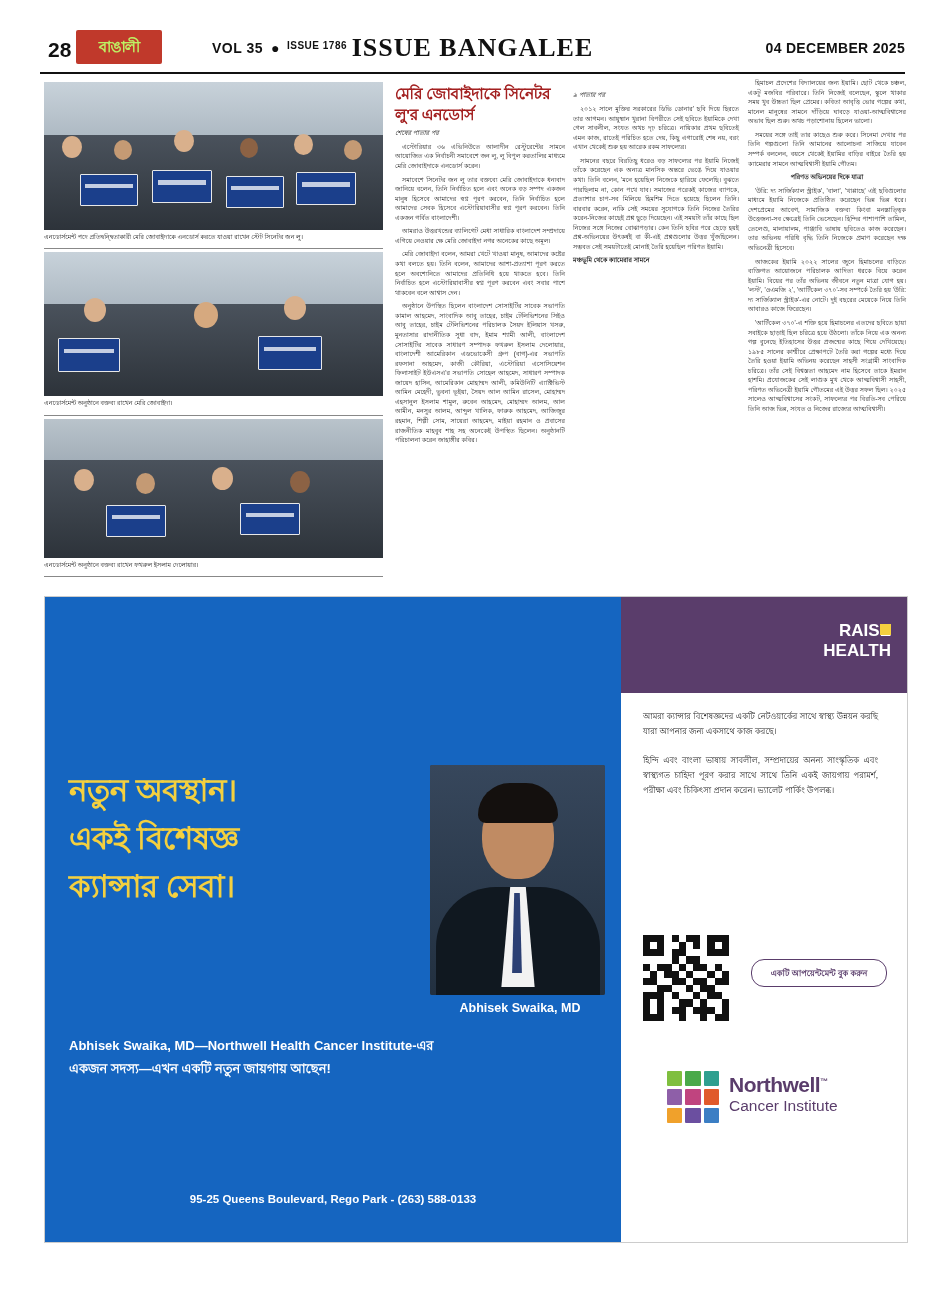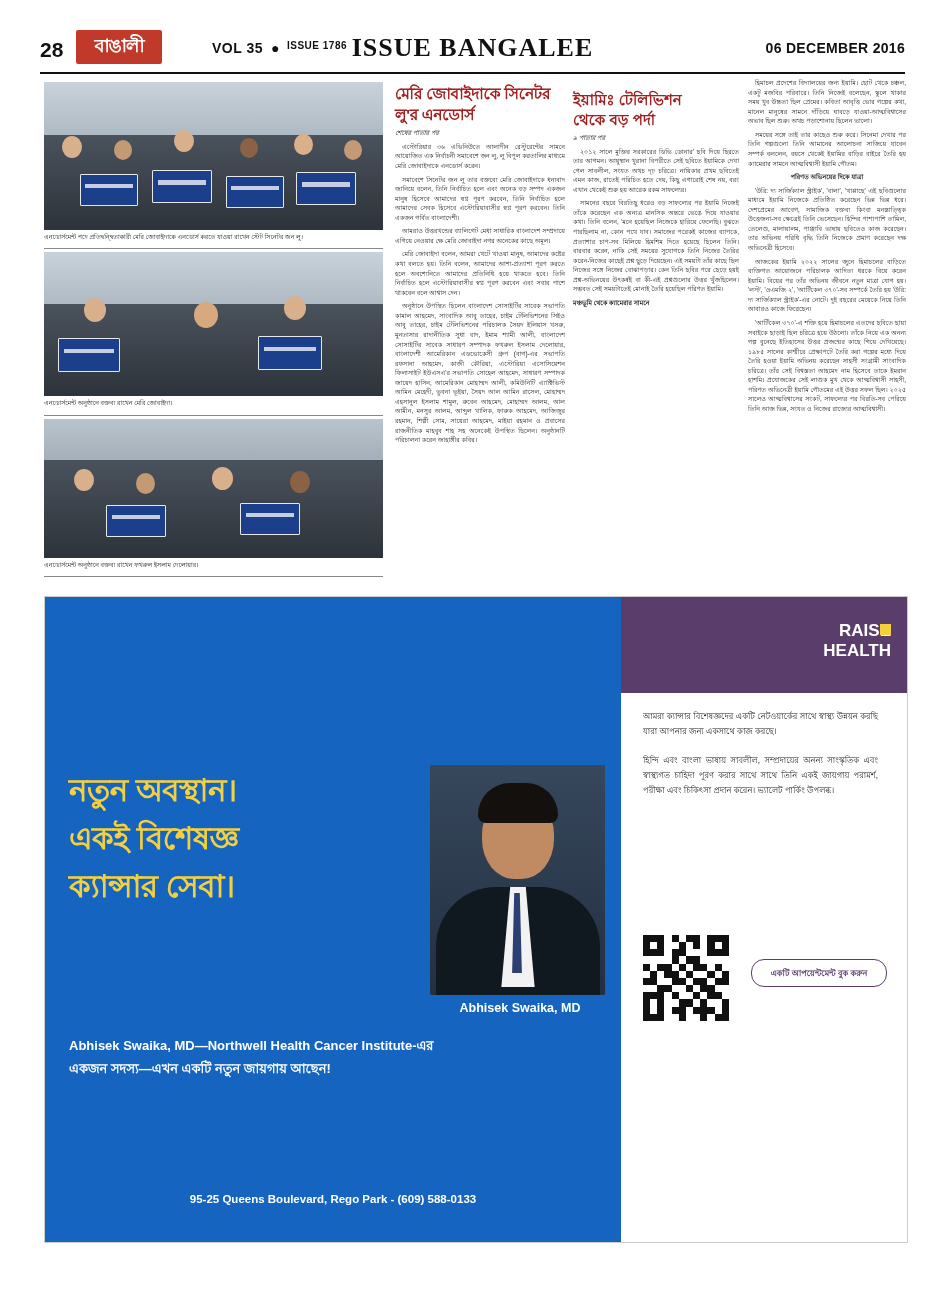--- a/index.html
+++ b/index.html
@@ -1,23 +1,23 @@
 <!DOCTYPE html>
 <html><head>
 <meta charset="utf-8">
 <style>
   html,body{margin:0;padding:0;background:#ffffff;}
   body{width:945px;height:1289px;font-family:"Liberation Sans",sans-serif;color:#111;position:relative;overflow:hidden;}
   .page{position:relative;width:945px;height:1289px;background:#fff;}
 
   
   .masthead{position:absolute;left:40px;top:28px;width:865px;height:44px;border-bottom:2px solid #111;}
-  .pagenum{position:absolute;left:0;top:10px;font-size:21px;font-weight:bold;color:#111;}
+  .pagenum{position:absolute;left:8px;top:10px;font-size:21px;font-weight:bold;color:#111;}
   .logo{position:absolute;left:36px;top:2px;width:86px;height:34px;background:#c0392b;border-radius:2px;display:flex;align-items:center;justify-content:center;overflow:hidden;}
-  .logo span{color:#ffffff;font-size:18px;font-weight:bold;letter-spacing:-1px;}
+  .logo span{color:#bef264;font-size:15px;font-weight:bold;letter-spacing:-1px;}
   .vol{position:absolute;left:172px;top:12px;font-size:14px;font-weight:bold;letter-spacing:.5px;}
   .dot{position:absolute;left:231px;top:12px;font-size:14px;}
   .issue{position:absolute;left:247px;top:12px;font-size:10px;font-weight:bold;letter-spacing:.5px;}
   .title{position:absolute;left:0;right:0;top:5px;text-align:center;font-family:"Liberation Serif",serif;font-size:26px;font-weight:bold;letter-spacing:1px;}
   .date{position:absolute;right:0;top:12px;font-size:14px;font-weight:bold;letter-spacing:.3px;}
 
   
   .photocol{position:absolute;left:44px;top:82px;width:339px;}
   .photo{position:relative;width:339px;background:#6d7a86;overflow:hidden;}
   .photo.p1{height:148px;}
@@ -86,21 +86,21 @@
 
   <div class="masthead">
     <div class="pagenum">28</div>
     <div class="logo">
         <span>বাঙালী</span>
       </div>
     <div class="vol">VOL 35</div>
     <div class="dot">●</div>
     <div class="issue">ISSUE 1786</div>
     <div class="title">ISSUE BANGALEE</div>
-    <div class="date">06 DECEMBER 2016</div>
+    <div class="date">04 DECEMBER 2025</div>
   </div>
 
   <div class="photocol">
 
     <div class="photo p1">
       <div class="sky"></div>
       <div class="crowd"></div>
       <div class="head" style="left:18px;top:54px;width:20px;height:22px;"></div>
       <div class="head" style="left:70px;top:58px;width:18px;height:20px;background:#c49a74;"></div>
       <div class="head" style="left:130px;top:48px;width:20px;height:22px;"></div>
@@ -147,22 +147,20 @@
       <p>আমরাও উত্তরখন্ডের ব্যালিগেট মেধা সাধারিক বাংলাদেশ সম্প্রদায়ে এগিয়ে নেওয়ার ক্ষে মেরি জোবাইদা নগর অনেকের কাছে অমূল।</p>
       <p>মেরি জোবাইদা বলেন, আমরা খেটে খাওয়া মানুষ, আমাদের কষ্টের কথা বলতে হয়। তিনি বলেন, আমাদের আশা-প্রত্যাশা পূরণ করতে হলে অবশ্যেনিতে আমাদের প্রতিনিধি হয়ে থাকতে হবে। তিনি নির্বাচিত হলে এস্টোরিয়াবাসীর স্বপ্ন পূরণ করবেন এবং সবার পাশে থাকবেন বলে আশ্বাস দেন।</p>
       <p>অনুষ্ঠানে উপস্থিত ছিলেন বাংলাদেশ সোসাইটির সাবেক সভাপতি কামাল আহমেদ, সাংবাদিক আবু তাহের, চাইম টেলিভিশনের সিইও আবু তাহের, চাইম টেলিভিশনের পরিচালক সৈয়দ ইলিয়াস খসরু, মুনতাসার রাদানীতিক সুধা বাদ, ইমাম শ্যামী আলী, বাংলাদেশ সোসাইটির সাবেক সাধারণ সম্পাদক ফখরুল ইসলাম দেলোয়ার, বাংলাদেশী আমেরিকান এডভোকেসী গ্রুপ (বাগ)-এর সভাপতি রফসানা আহমেদ, কাজী কৌরিয়া, এস্টোরিয়া এসোসিয়েশন ফিলাসাইট ইউএসএ'র সভাপতি সোহেল আহমেদ, সাধারণ সম্পাদক জায়েদ হাসিন, আমেরিকান মোহাম্মদ আলী, কমিউনিটি এ্যাক্টিভিস্ট আমিন মেহেদী, ভুবনা ভূইয়া, সৈয়দ আল আমিন রাসেল, মোহাম্মদ এহসানুল ইসলাম শামুল, রুবেন আহমেদ, মোহাম্মদ আলম, আল আমীন, মনসুর আলম, আব্দুল খালিক, ফারুক আহমেদ, আজিজুর রহমান, শিল্পী সোম, সায়েরা আহমেদ, মাইয়া রহমান ও প্রবাসের রাজনীতিক মাহবুব শাহ সহ অনেকেই উপস্থিত ছিলেন। অনুষ্ঠানটি পরিচালনা করেন জাহাঙ্গীর কবির।</p>
     </div>
   </div>
 
   <div class="col c3">
     <div class="ctext" style="margin-bottom:6px;">
       <p></p>
     </div>
-    <div class="subhead" style="margin-top:0;white-space:pre-line;">ইয়ামিঃ টেলিভিশন
-থেকে বড় পর্দা</div>
     <div class="contd">৯ পাতার পর</div>
     <div class="ctext">
       <p>২০১২ সালে মুক্তির সরকারের ডিভি ডোনার' ছবি দিয়ে ছিরতে তার আগমন। আয়ুষ্মান খুরানা বিপরীতে সেই ছবিতে ইয়ামিকে দেখা গেল সাবলীল, সংযত অথচ দৃঢ় চরিত্রে। নায়িকার প্রথম ছবিতেই এমন কাজ, রাতেই পরিচিত হতে দেয়, কিছু এগারোই শেষ নয়, বরং এখান থেকেই শুরু হয় আরেক রকম সাফল্যের।</p>
       <p>সামনের বছরে বিরতিছু ধরেও বড় সাফল্যের পর ইয়ামি নিজেই তাঁকে করেছেন এক অন্যত্র মানসিক অন্তরে ভেঙে দিয়ে যাওয়ার কথা। তিনি বলেন, 'মনে হয়েছিল নিজেকে হারিয়ে ফেলেছি। বুঝতে পারছিলাম না, কোন পথে যাব। সমাজের পরেকই কাজের ব্যাপকে, প্রত্যাশার চাপ-সব মিলিয়ে হিমশিম দিতে হয়েছে ছিলেন তিনি। বারবার করেন, নাকি সেই সময়ের সুযোগকে তিনি নিজের তৈরির করেন-নিজের কাছেই প্রশ্ন ছুড়ে দিয়েছেন। এই সময়টা তাঁর কাছে ছিল নিজের সঙ্গে নিজের বোঝাপড়ার। কেন তিনি ছবির পরে ছেড়ে হয়ই প্রশ্ন-অভিনয়ের উৎকর্ষই বা কী-এই প্রশ্নগুলোর উত্তর খুঁজছিলেন। সম্ভবত সেই সময়টাতেই মোনাই তৈরি হয়েছিল পরিণত ইয়ামি।</p>
       <p style="text-indent:0;font-weight:bold;">মঞ্চভূমি থেকে ক্যামেরার সামনে</p>
     </div>
   </div>
 
   <div class="col c4">
     <div class="ctext">
@@ -187,21 +185,21 @@
         <div class="doc-shoulder"></div>
         <div class="doc-shirt"></div>
         <div class="doc-tie"></div>
         <div class="doc-head"></div>
         <div class="doc-hair"></div>
       </div>
       <div class="doc-name">Abhisek Swaika, MD</div>
 
       <div class="ad-foot" style="white-space:pre-line;">Abhisek Swaika, MD—Northwell Health Cancer Institute-এর
 একজন সদস্য—এখন একটি নতুন জায়গায় আছেন!</div>
-      <div class="ad-addr">95-25 Queens Boulevard, Rego Park - (609) 588-0133</div>
+      <div class="ad-addr">95-25 Queens Boulevard, Rego Park - (263) 588-0133</div>
     </div>
 
     <div class="ad-right">
       <div class="ad-purple-top">
         <div class="raise" style="white-space:pre-line;">RAISE
 HEALTH</div>
         <div class="raise-dot"></div>
       </div>
 
       <div class="ad-body">
@@ -353,16 +351,33 @@
             <i style="background: rgb(255, 255, 255);"></i>
             <i style="background: rgb(17, 17, 17);"></i>
             <i style="background: rgb(255, 255, 255);"></i>
             <i style="background: rgb(17, 17, 17);"></i>
             <i style="background: rgb(17, 17, 17);"></i>
           </div>
       </div>
 
       <div class="cta">একটি আপয়েন্টমেন্ট বুক করুন</div>
 
+      <div class="nw">
+        <div class="nw-mark" id="nwmark">
+            <i style="background: rgb(127, 191, 63);"></i>
+            <i style="background: rgb(74, 169, 74);"></i>
+            <i style="background: rgb(46, 159, 143);"></i>
+            <i style="background: rgb(142, 95, 168);"></i>
+            <i style="background: rgb(192, 68, 127);"></i>
+            <i style="background: rgb(224, 90, 43);"></i>
+            <i style="background: rgb(240, 161, 43);"></i>
+            <i style="background: rgb(107, 79, 160);"></i>
+            <i style="background: rgb(59, 126, 196);"></i>
+          </div>
+        <div class="nw-text">
+          <span>Northwell</span><span class="tm">™</span>
+          <small>Cancer Institute</small>
+        </div>
+      </div>
     </div>
   </div>
 
 </div>
 
 </body></html>

